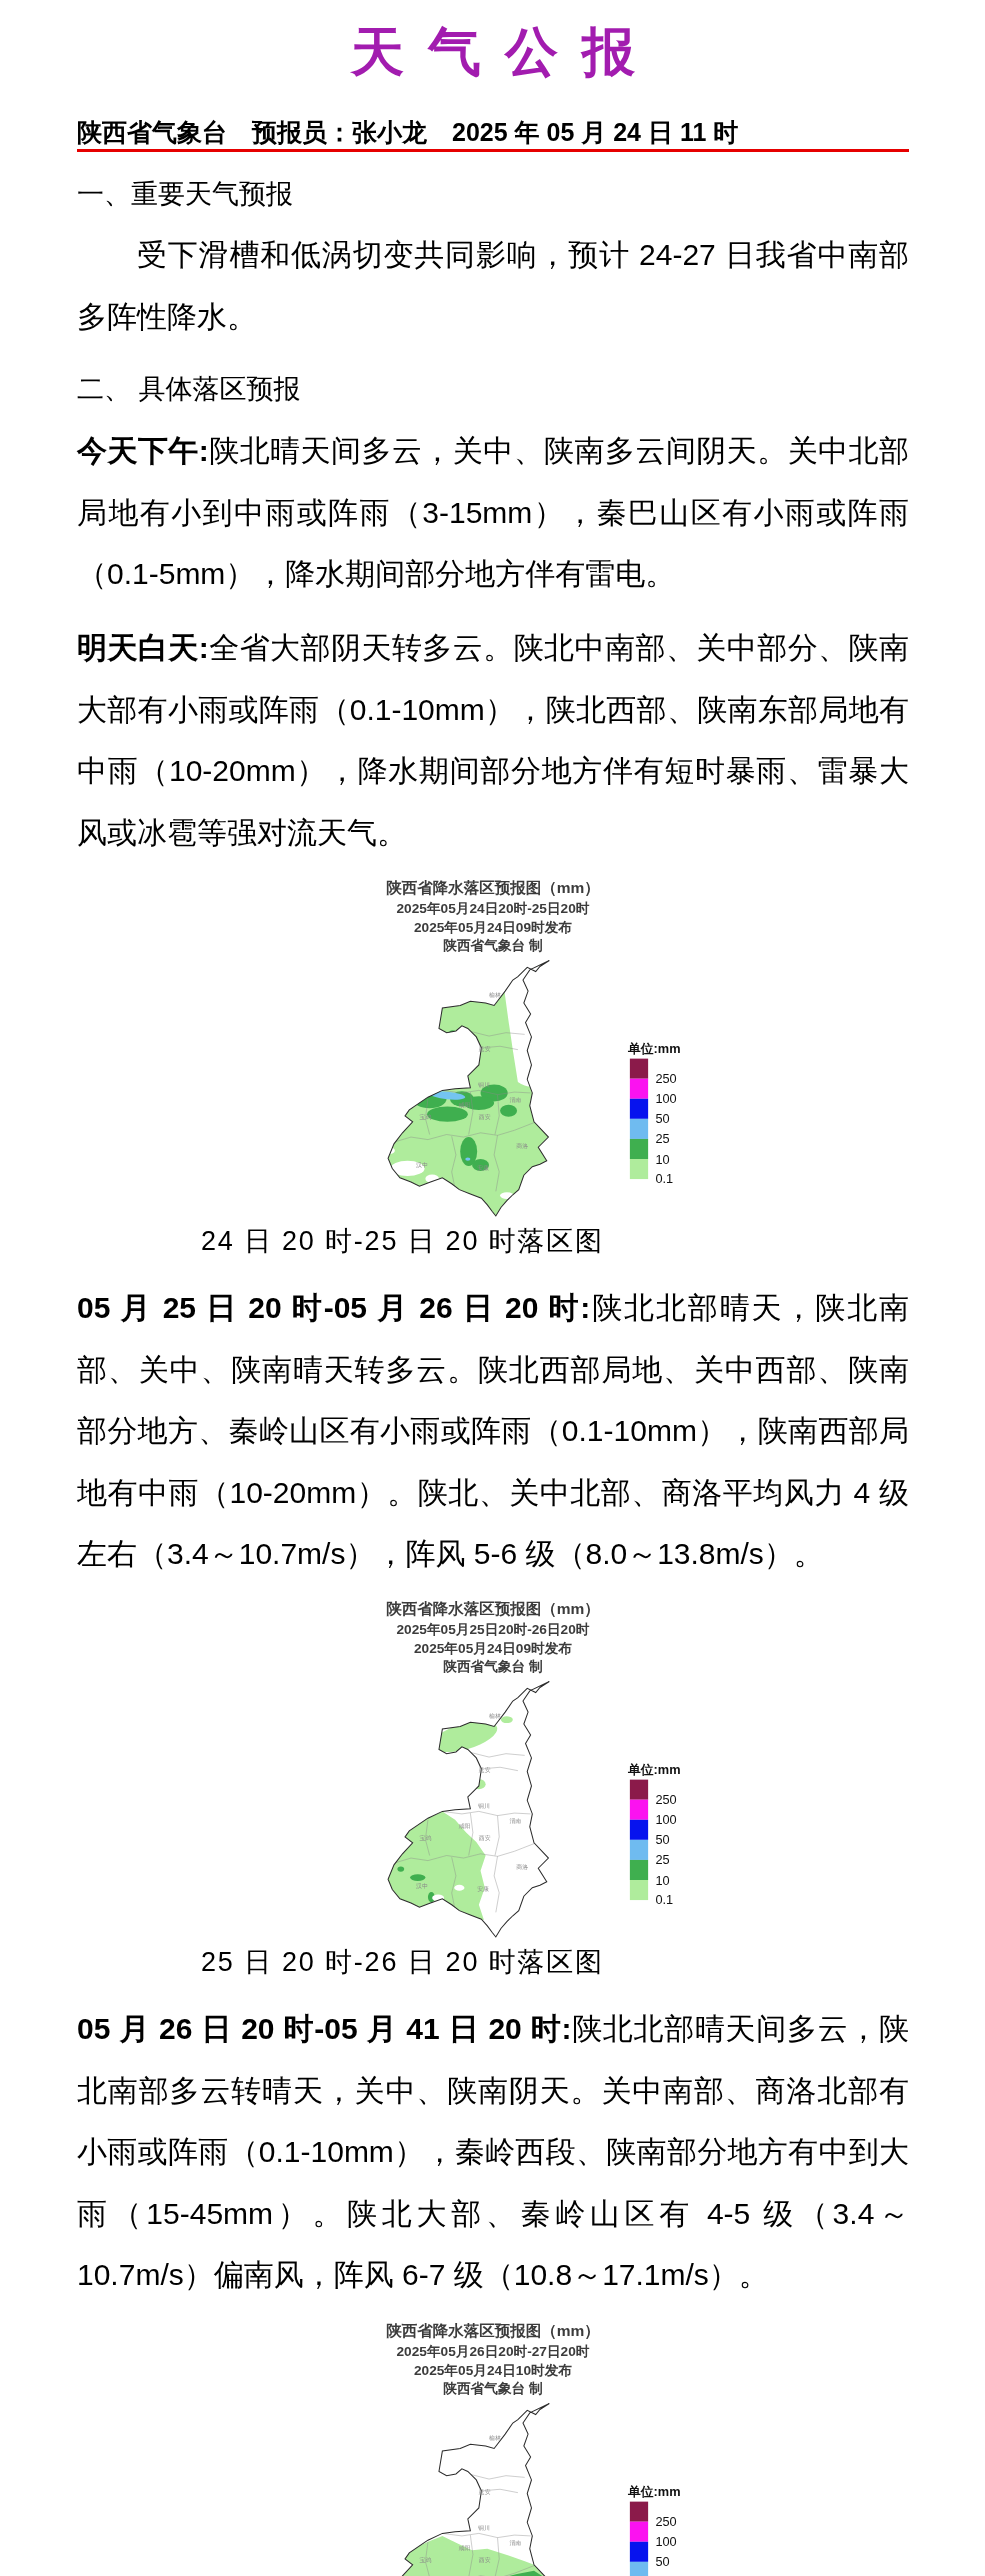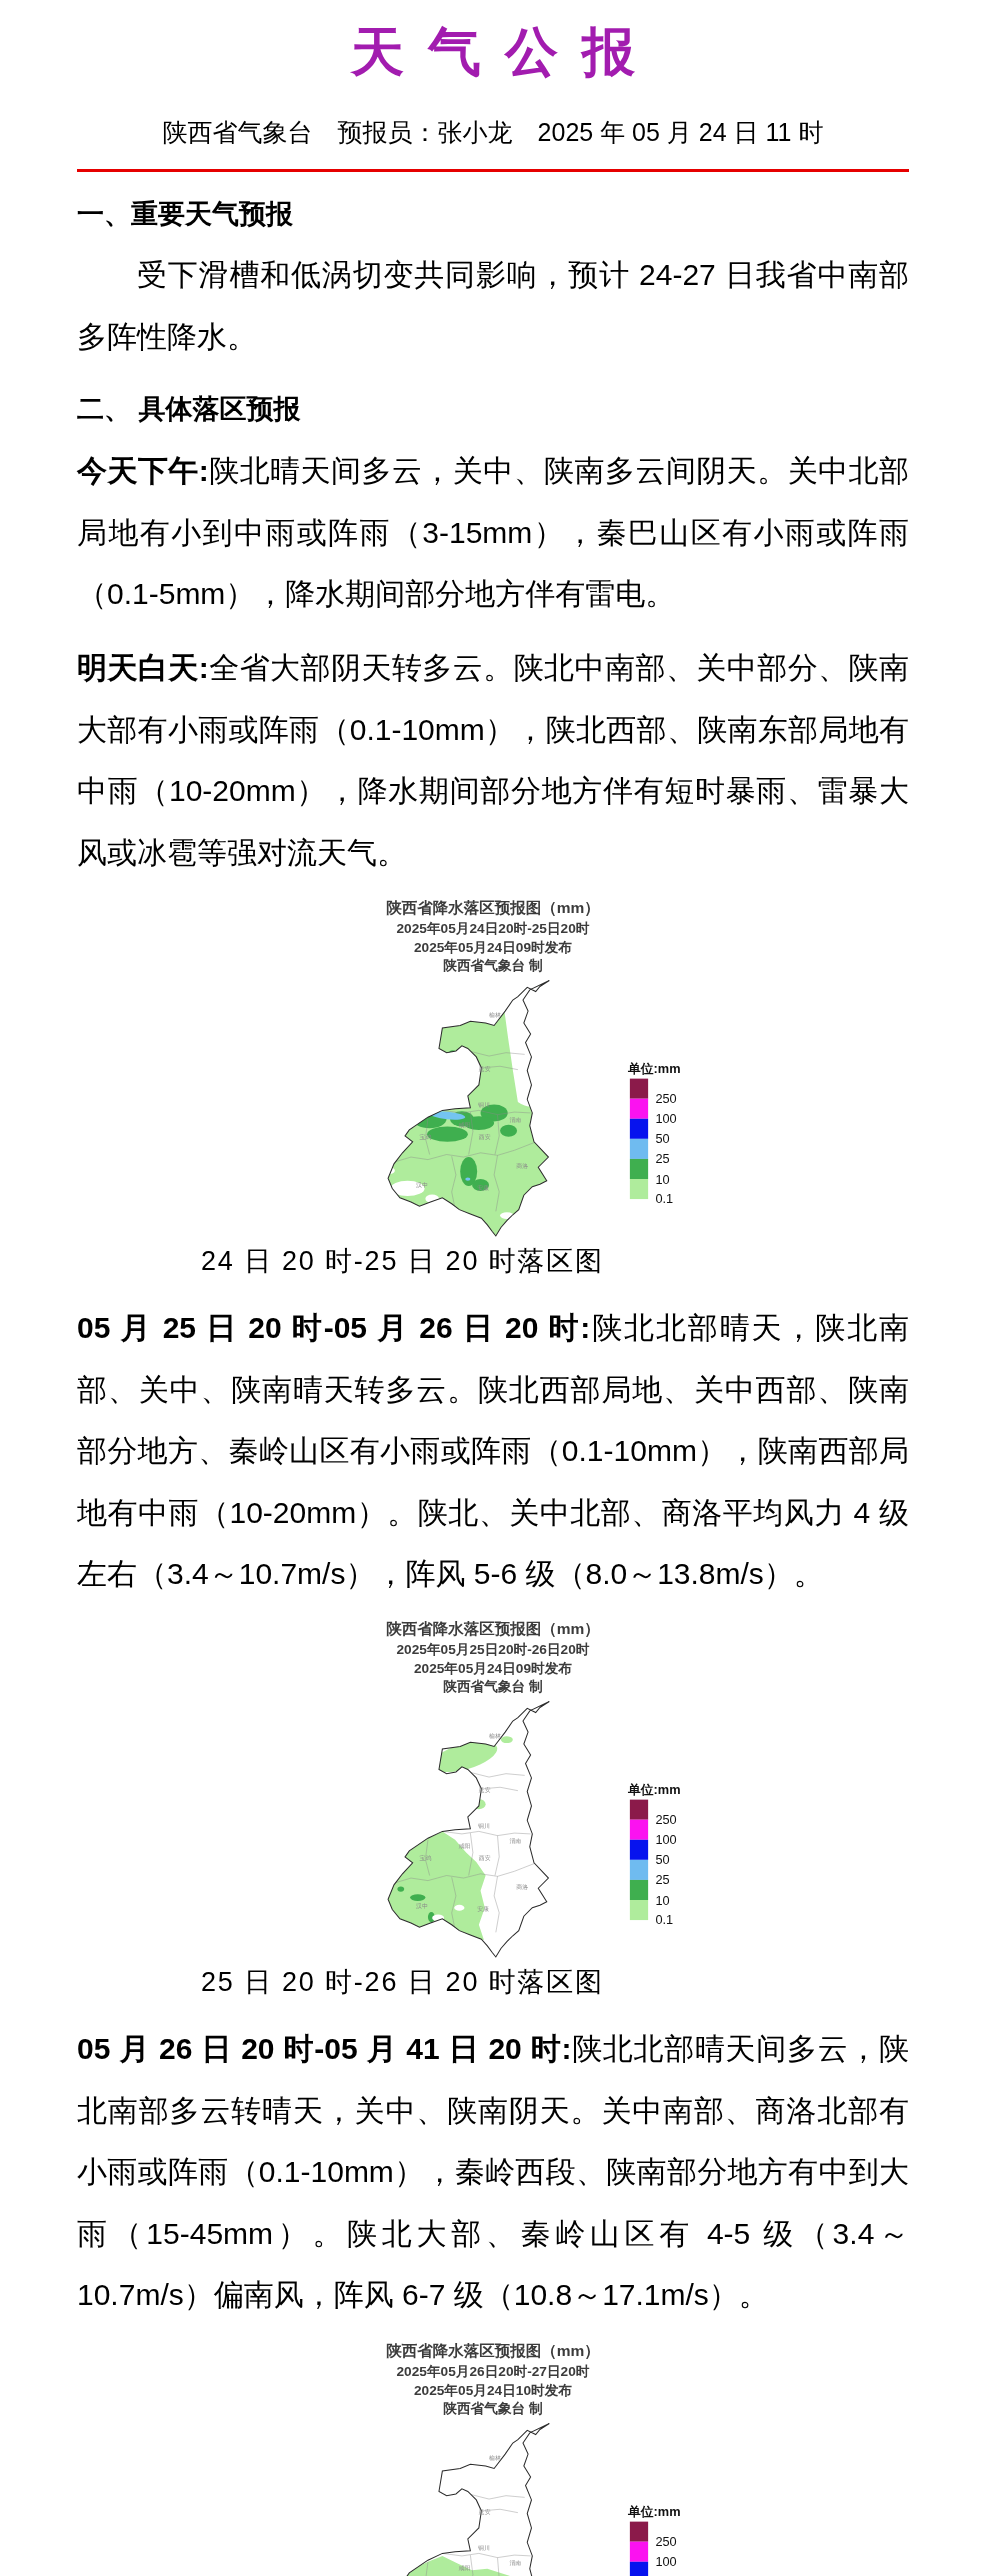--- a/index.html
+++ b/index.html
@@ -1,20 +1,20 @@
 <!DOCTYPE html>
 <html style="font-size:14.6px"><head>
 <meta charset="utf-8">
 <style>
   html,body{margin:0;padding:0;background:#ffffff;}
   body{font-family:"Liberation Sans","DejaVu Sans",sans-serif;color:#000;}
   .page{width:986px;box-sizing:border-box;padding:5.5px 77px 24px;margin:0 auto;background:#fff;}
   .title{text-align:center;color:#a21caf;font-size:53px;font-weight:800;letter-spacing:24px;padding-left:24px;margin:11px 0 27px;}
-  .meta{text-align:center;font-size:25px;font-weight:400;padding-bottom:20px;border-bottom:3.7px solid #e60000;margin:0 0 5.5px;}
-  h2{font-size:27px;font-weight:700;margin:24px 0 5.5px;}
+  .meta{font-size:25px;font-weight:700;padding-bottom:0;border-bottom:3.7px solid #e60000;margin:0 0 5.5px;}
+  h2{font-size:27px;font-weight:400;margin:24px 0 5.5px;}
   p.body{font-size:30px;line-height:2.05;text-align:justify;margin:12.8px 0;}
   p.indent{text-indent:2em;}
   .lead{font-weight:800;}
   figure{margin:7.3px auto 0;width:584px;text-align:left;}
   figcaption{font-size:27px;font-weight:400;margin:0 0 18px;letter-spacing:1.8px;}
   .mh1{font-size:17px;font-weight:700;fill:#3c3c3c;}
   .mh2{font-size:15px;font-weight:600;fill:#3c3c3c;}
   .lgt{font-size:14px;font-weight:700;fill:#111;}
   .lg{font-size:14px;fill:#111;}
   .city{font-size:7px;fill:#8a8a8a;}

